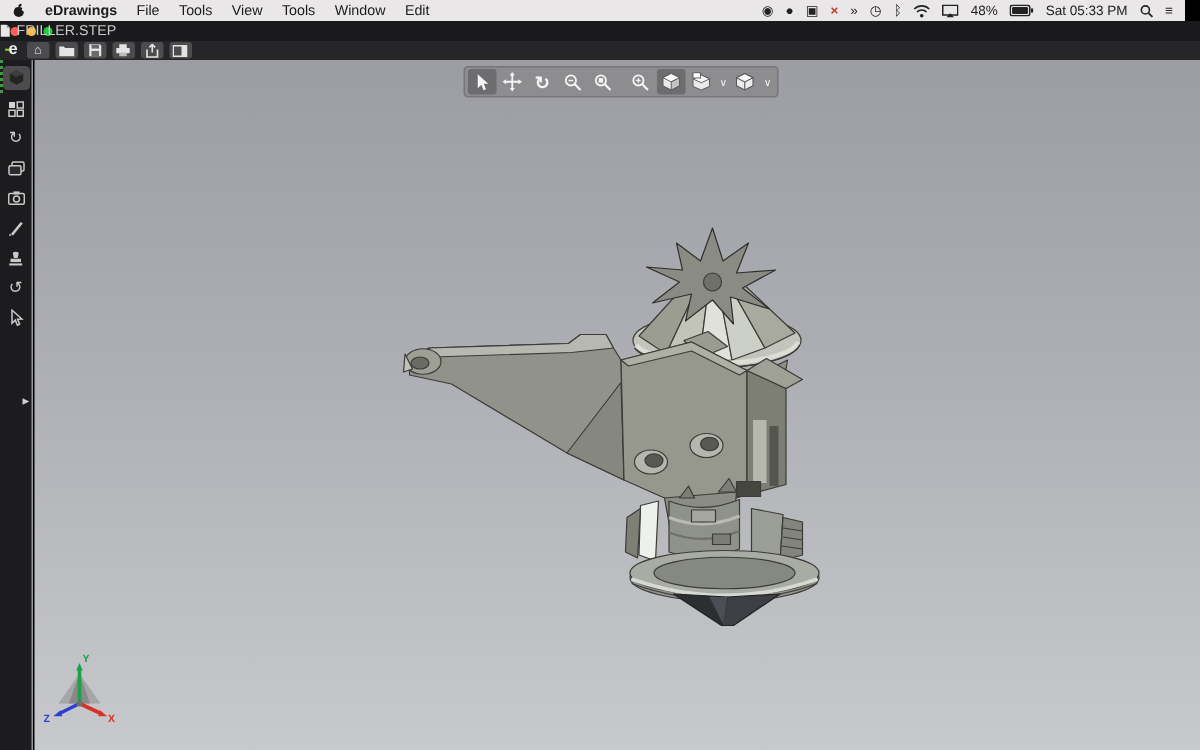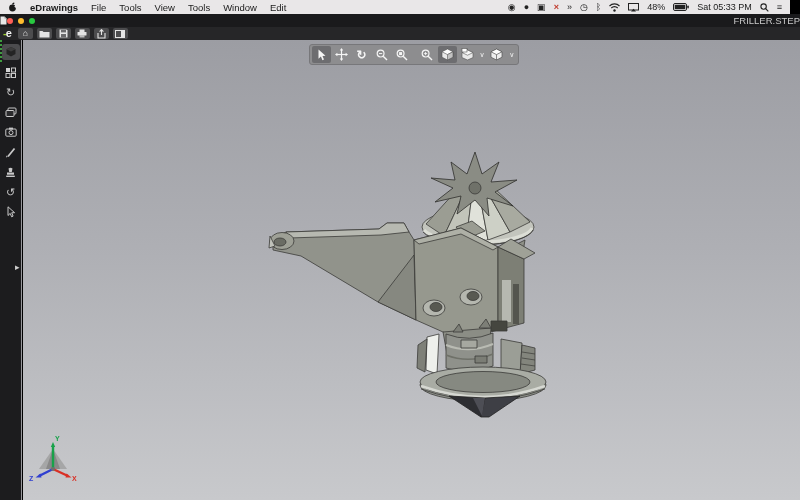--- a/index.html
+++ b/index.html
@@ -16,21 +16,21 @@
   .menubar .right{margin-left:auto;display:flex;align-items:center;gap:8px;font-size:9px;}
   .status-glyph{font-size:9px;line-height:1;color:#222;}
   .status-glyph.red{color:#c0392b;font-weight:bold;}
   .apple-icon svg,.wifi-icon svg,.display-icon svg,.battery-icon svg,.search-icon svg{display:block;}
 
   
   .titlebar{position:absolute;left:0;top:14px;width:800px;height:13px;background:#1a1a1c;
             display:flex;align-items:center;}
   .traffic{display:flex;gap:5px;margin-left:7px;}
   .traffic span{width:6px;height:6px;border-radius:50%;display:block;}
-  .title-center{position:absolute;left:0;right:0;display:flex;justify-content:space-between;
+  .title-center{position:absolute;left:0;right:0;display:flex;justify-content:flex-start;
                 align-items:center;gap:4px;color:#c9c9c9;font-size:9.5px;}
 
   
   .apptoolbar{position:absolute;left:0;top:27px;width:800px;height:13px;background:#262628;
               display:flex;align-items:center;gap:4px;padding:0 3px;}
   .logo{font-size:11px;font-weight:bold;line-height:1;margin-right:3px;letter-spacing:-1px;}
   .logo .dash{color:#9acd32;}
   .logo .e{color:#f2f2f2;}
   .tb-btn{width:15px;height:11px;background:#4c4c4e;border-radius:2px;display:flex;
           align-items:center;justify-content:center;color:#e8e8e8;font-size:8.5px;line-height:1;}

